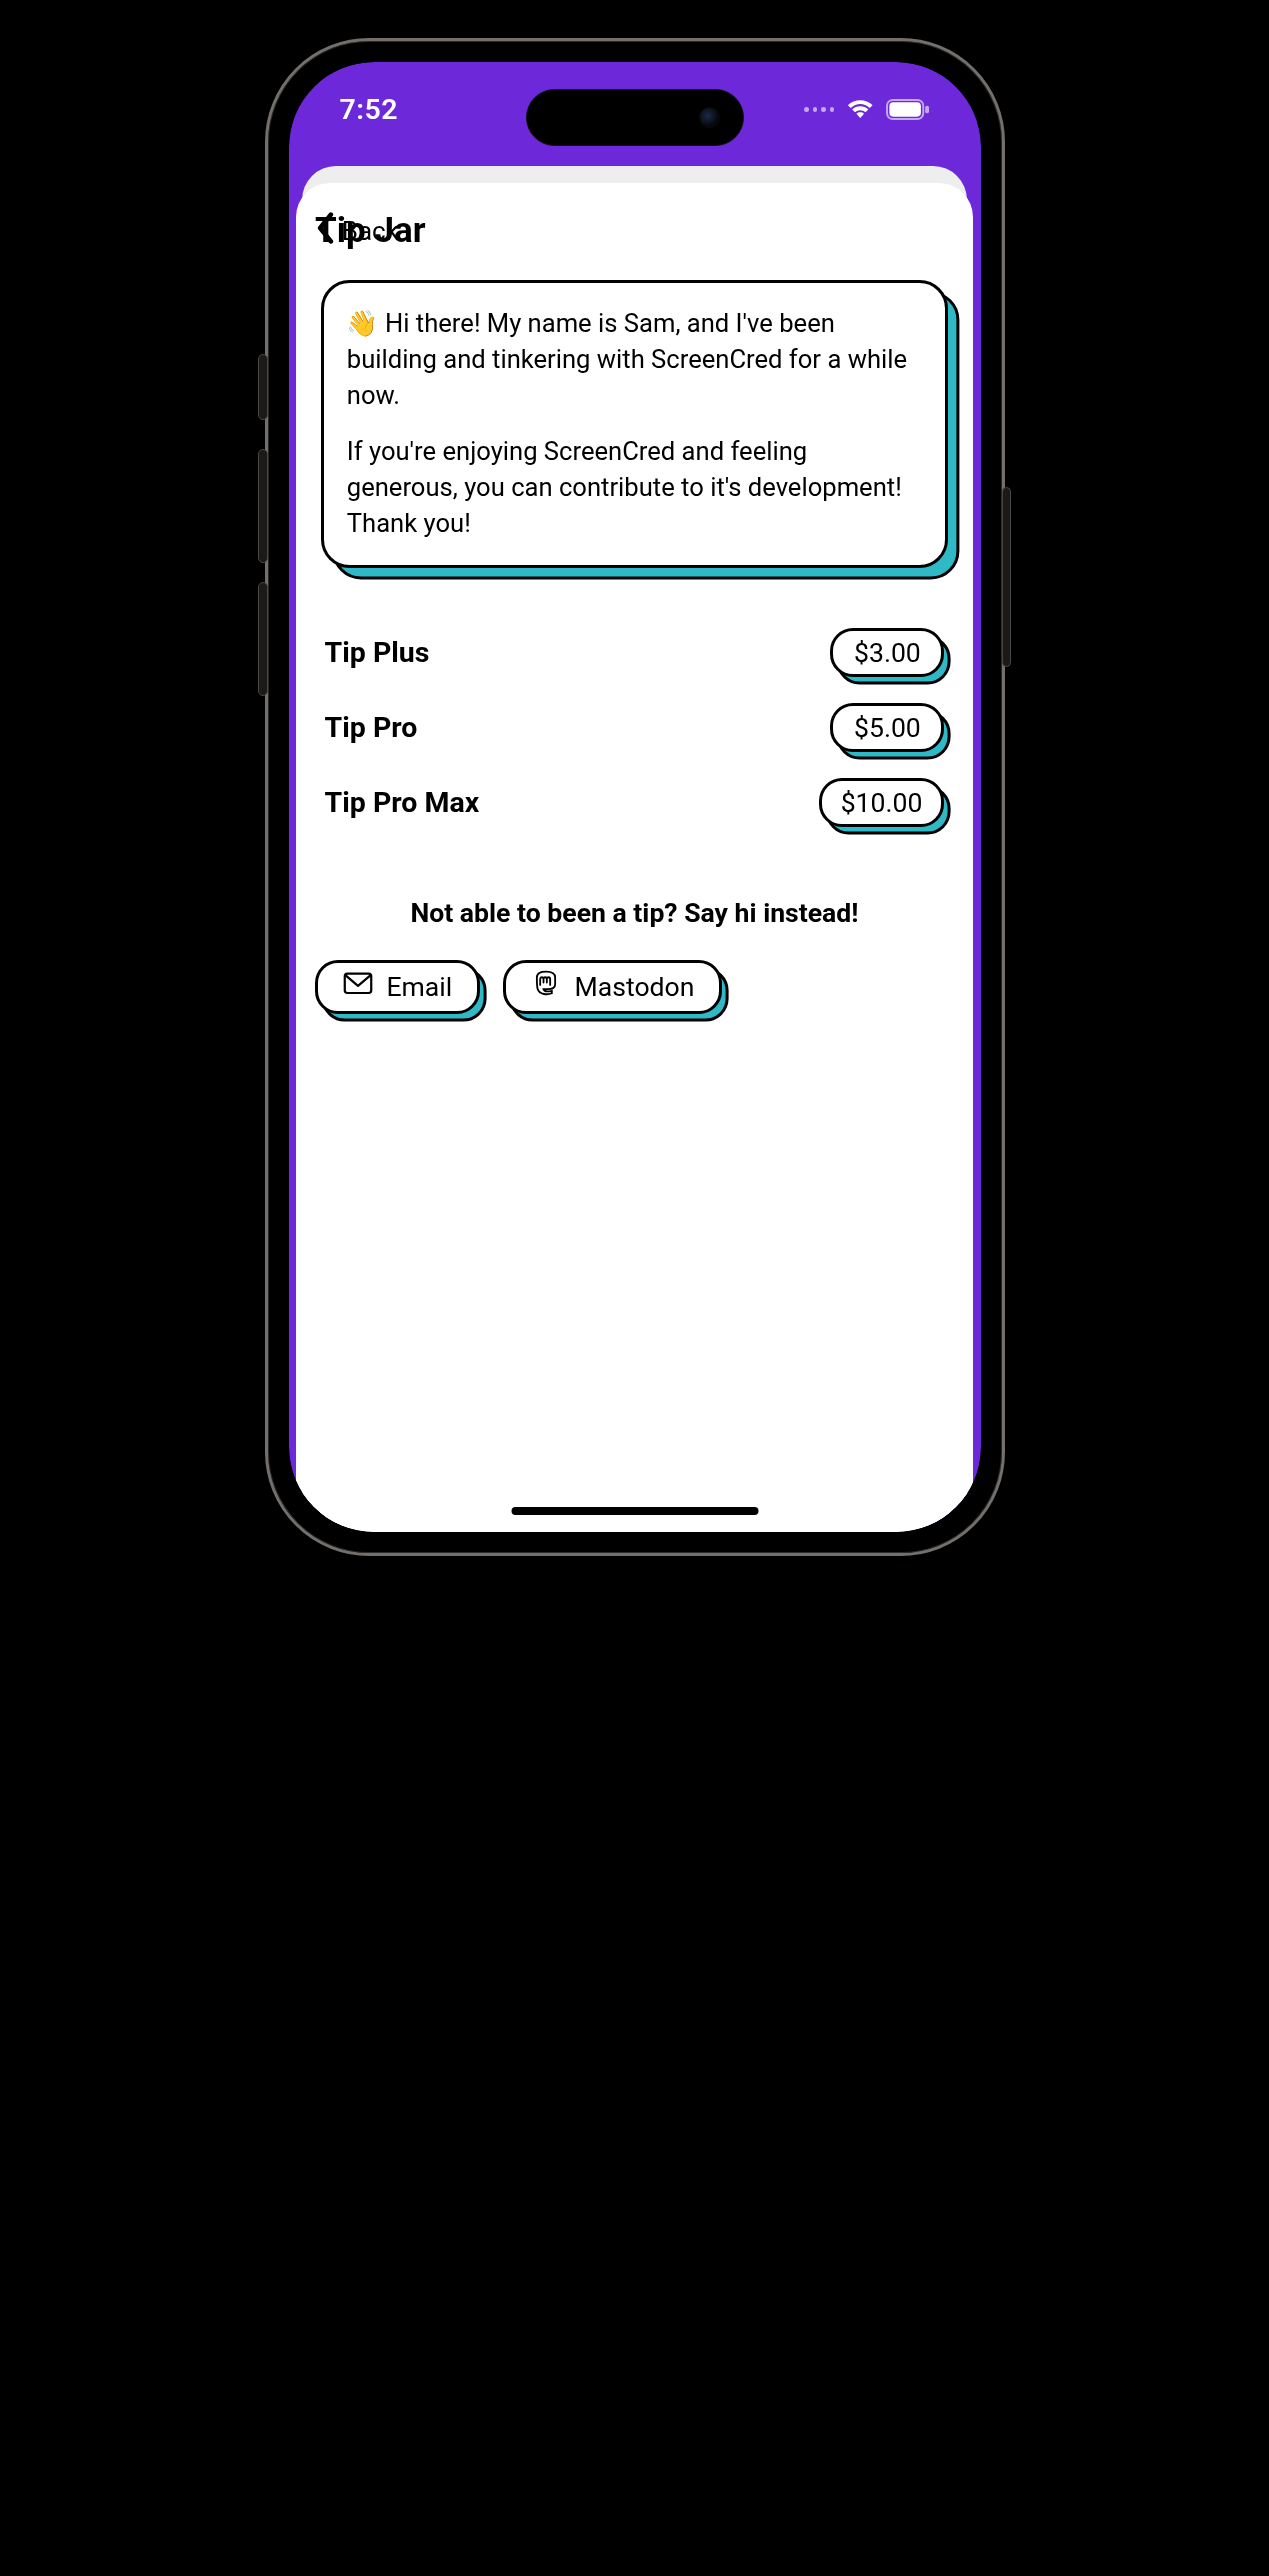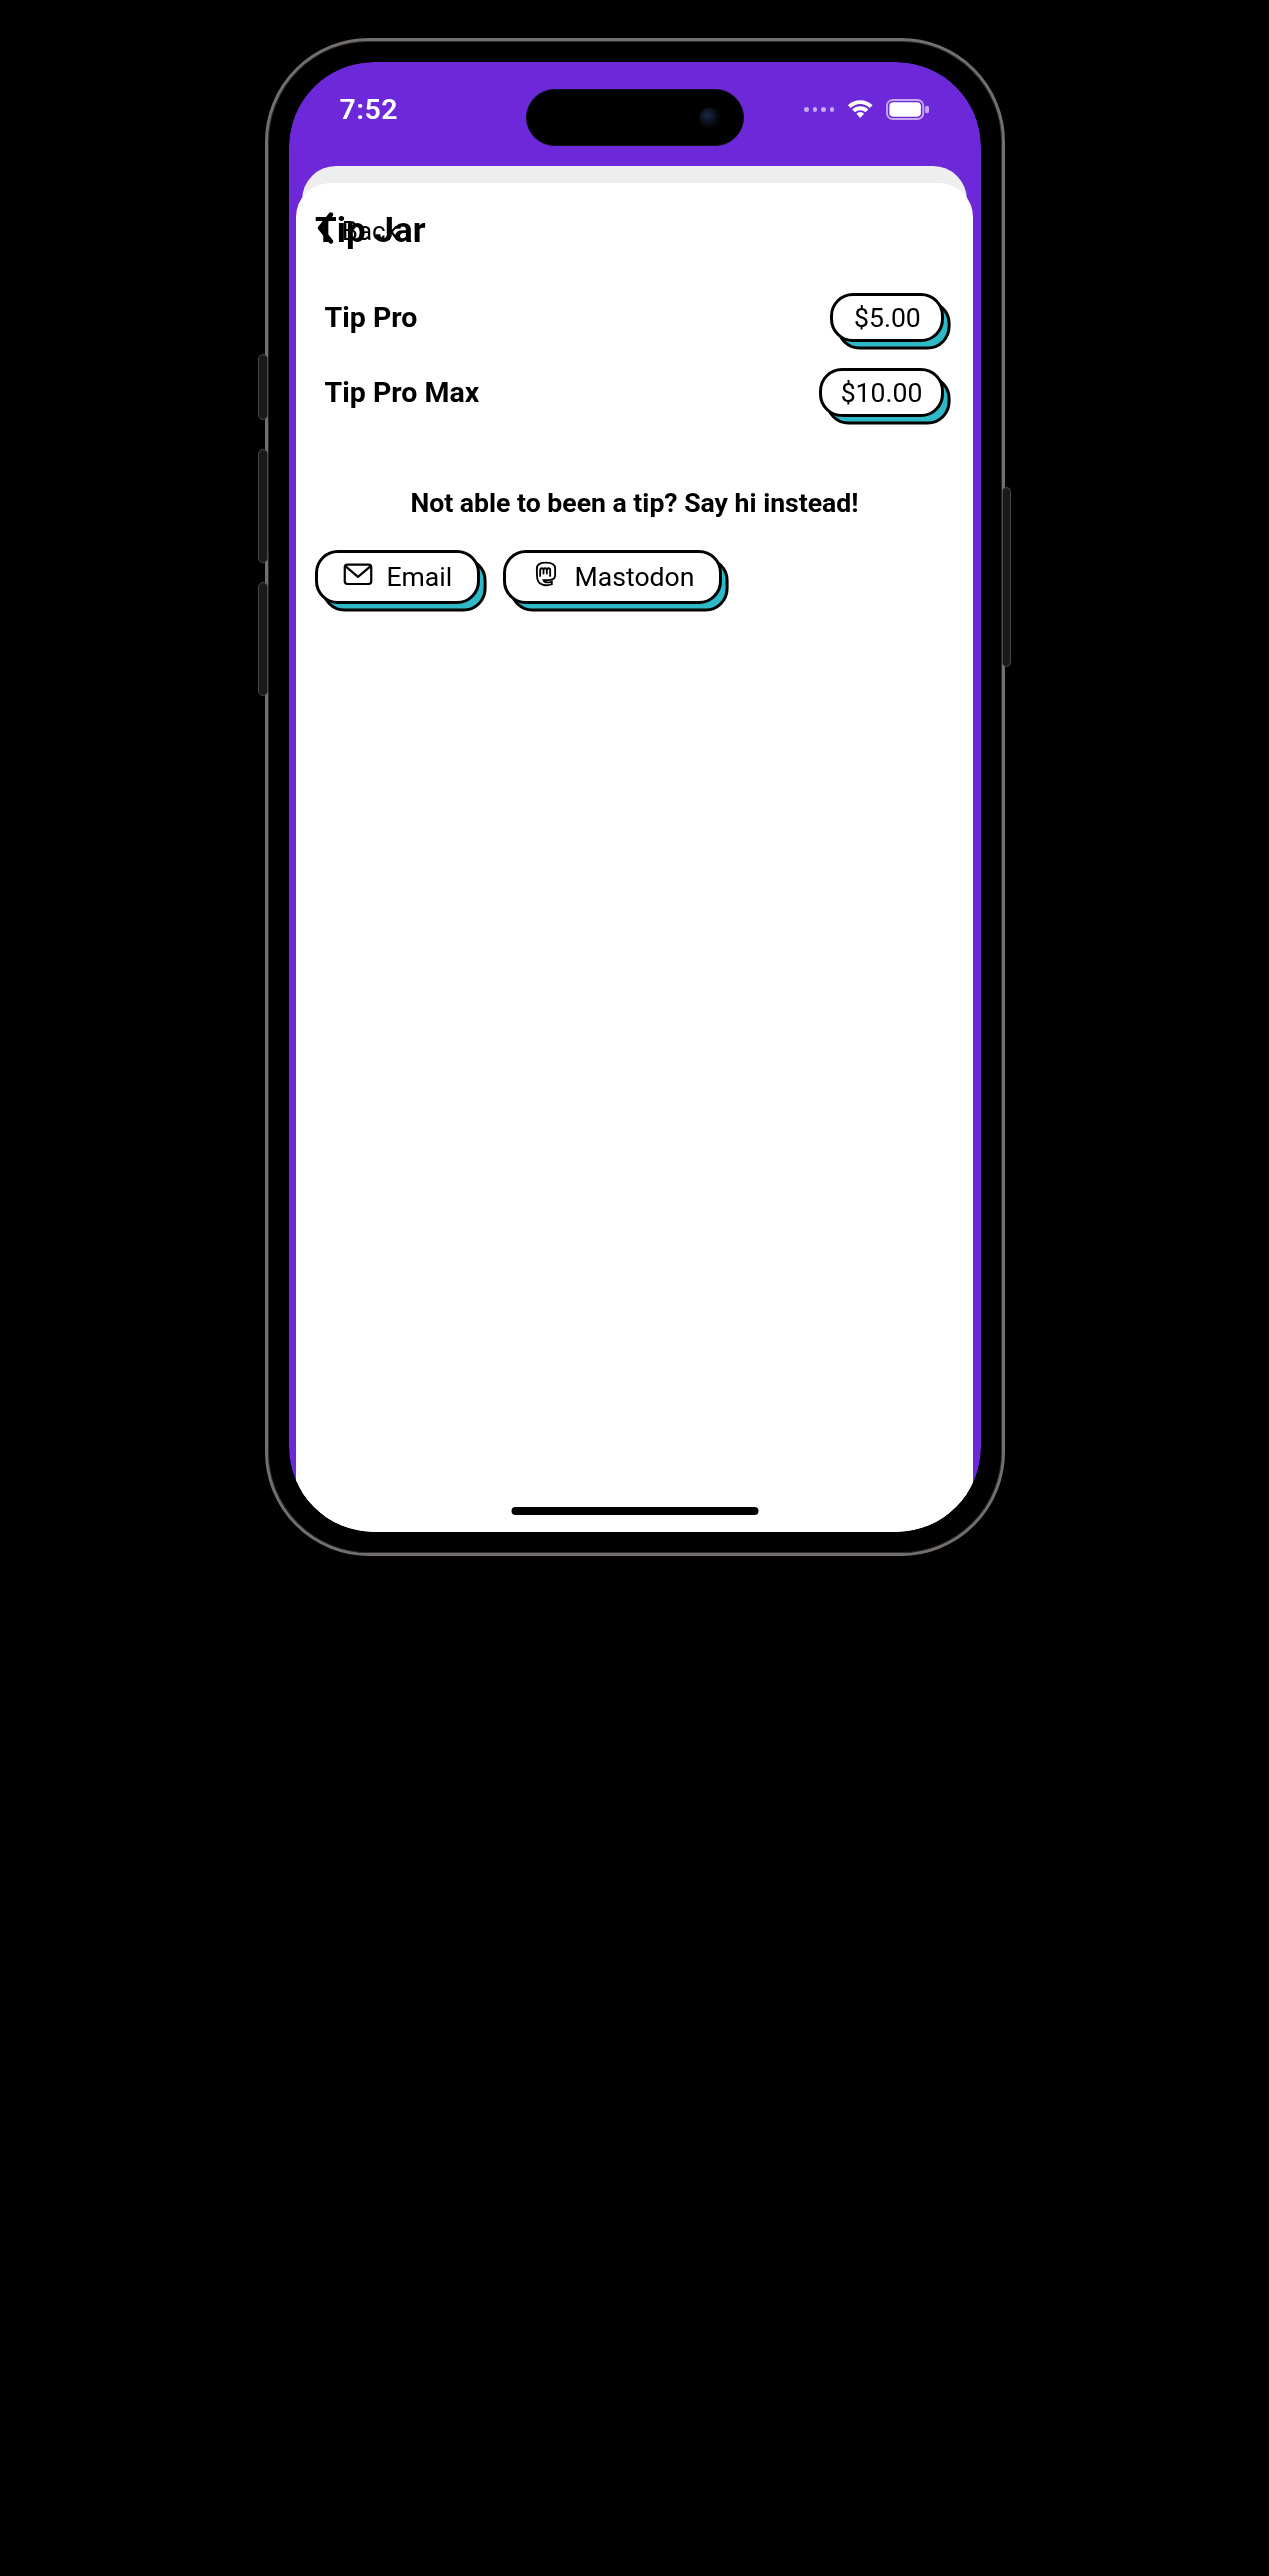--- a/index.html
+++ b/index.html
@@ -240,22 +240,36 @@
             <span>
               <svg viewBox="0 0 14 24">
                   <path d="M11 2 L3 12 L11 22" stroke="#000" stroke-width="3.5" fill="none" stroke-linecap="round" stroke-linejoin="round"></path>
                 </svg>
             </span>
             <span>Back</span>
           </div>
           <div class="nav-title">Tip Jar</div>
         </div>
 
+        <div class="card-wrap">
+          <div class="card-shadow"></div>
+          <div class="card">
+            <p>👋 Hi there! My name is Sam, and I've been building and tinkering with ScreenCred for a while now.</p>
+            <p>If you're enjoying ScreenCred and feeling generous, you can contribute to it's development! Thank you!</p>
+          </div>
+        </div>
 
         <div class="tip-list">
+          <div class="tip-row">
+            <div class="tip-name">Tip Plus</div>
+            <div class="pill-wrap">
+              <div class="pill-shadow"></div>
+              <div class="pill">$3.00</div>
+            </div>
+          </div>
           <div class="tip-row">
             <div class="tip-name">Tip Pro</div>
             <div class="pill-wrap">
               <div class="pill-shadow"></div>
               <div class="pill">$5.00</div>
             </div>
           </div>
           <div class="tip-row">
             <div class="tip-name">Tip Pro Max</div>
             <div class="pill-wrap">

